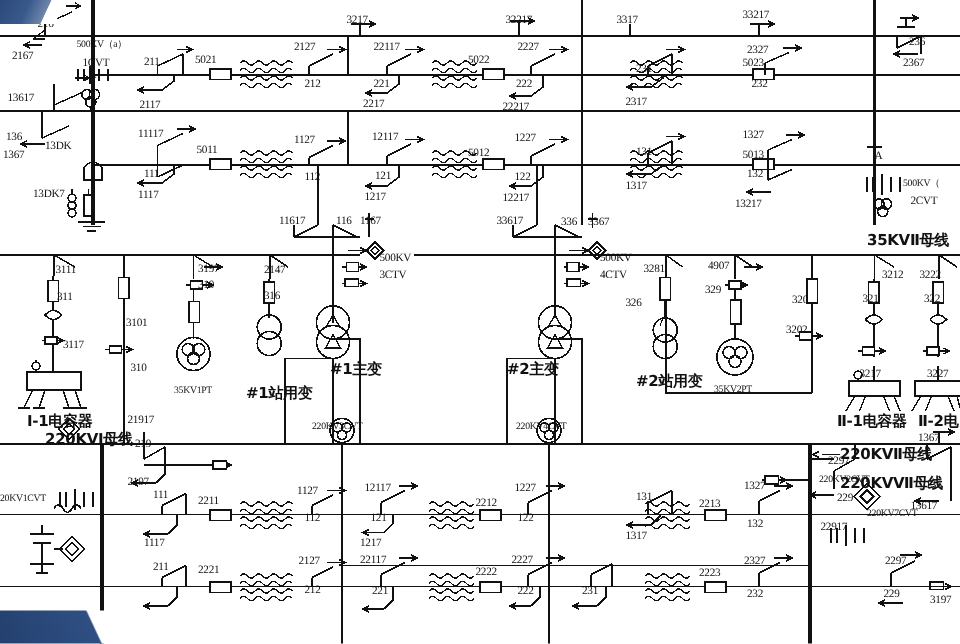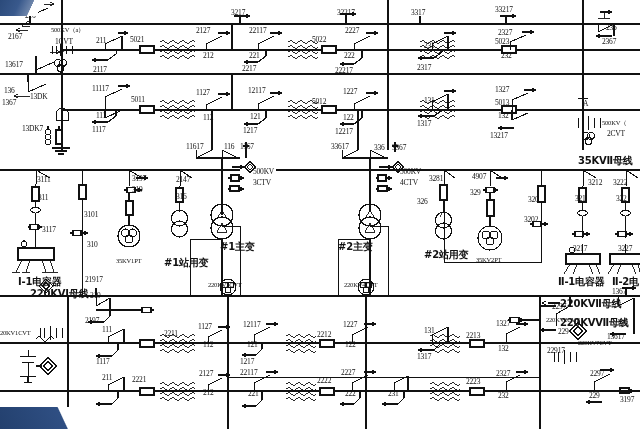--- a/index.html
+++ b/index.html
@@ -650,21 +650,21 @@
       <div class="lbl sm" style="left: 0px; top: 330px;">20KV1CVT</div>
       <div class="lbl sm" style="left: 546px; top: 317px;">220KV2CVT</div>
       <div class="lbl sm" style="left: 578px; top: 340px;">220KV7CVT</div>
       <div class="lbl" style="left: 85px; top: 276px;">21917</div>
       <div class="lbl" style="left: 90px; top: 292px;">219</div>
       <div class="lbl" style="left: 85px; top: 317px;">2197</div>
       <div class="lbl" style="left: 612px; top: 288px;">1367</div>
       <div class="lbl" style="left: 617px; top: 319px;">136</div>
       <div class="lbl" style="left: 607px; top: 333px;">13617</div>
       <div class="lbl" style="left: 102px; top: 326px;">111</div>
-      <div class="lbl" style="left: 132px; top: 330px; margin-left: 32px;">2211</div>
+      <div class="lbl" style="left: 132px; top: 330px;">2211</div>
       <div class="lbl" style="left: 96px; top: 358px;">1117</div>
       <div class="lbl" style="left: 198px; top: 323px;">1127</div>
       <div class="lbl" style="left: 203px; top: 341px;">112</div>
       <div class="lbl" style="left: 243px; top: 321px;">12117</div>
       <div class="lbl" style="left: 247px; top: 341px;">121</div>
       <div class="lbl" style="left: 240px; top: 358px;">1217</div>
       <div class="lbl" style="left: 317px; top: 331px;">2212</div>
       <div class="lbl" style="left: 343px; top: 321px;">1227</div>
       <div class="lbl" style="left: 345px; top: 341px;">122</div>
       <div class="lbl" style="left: 424px; top: 327px;">131</div>

